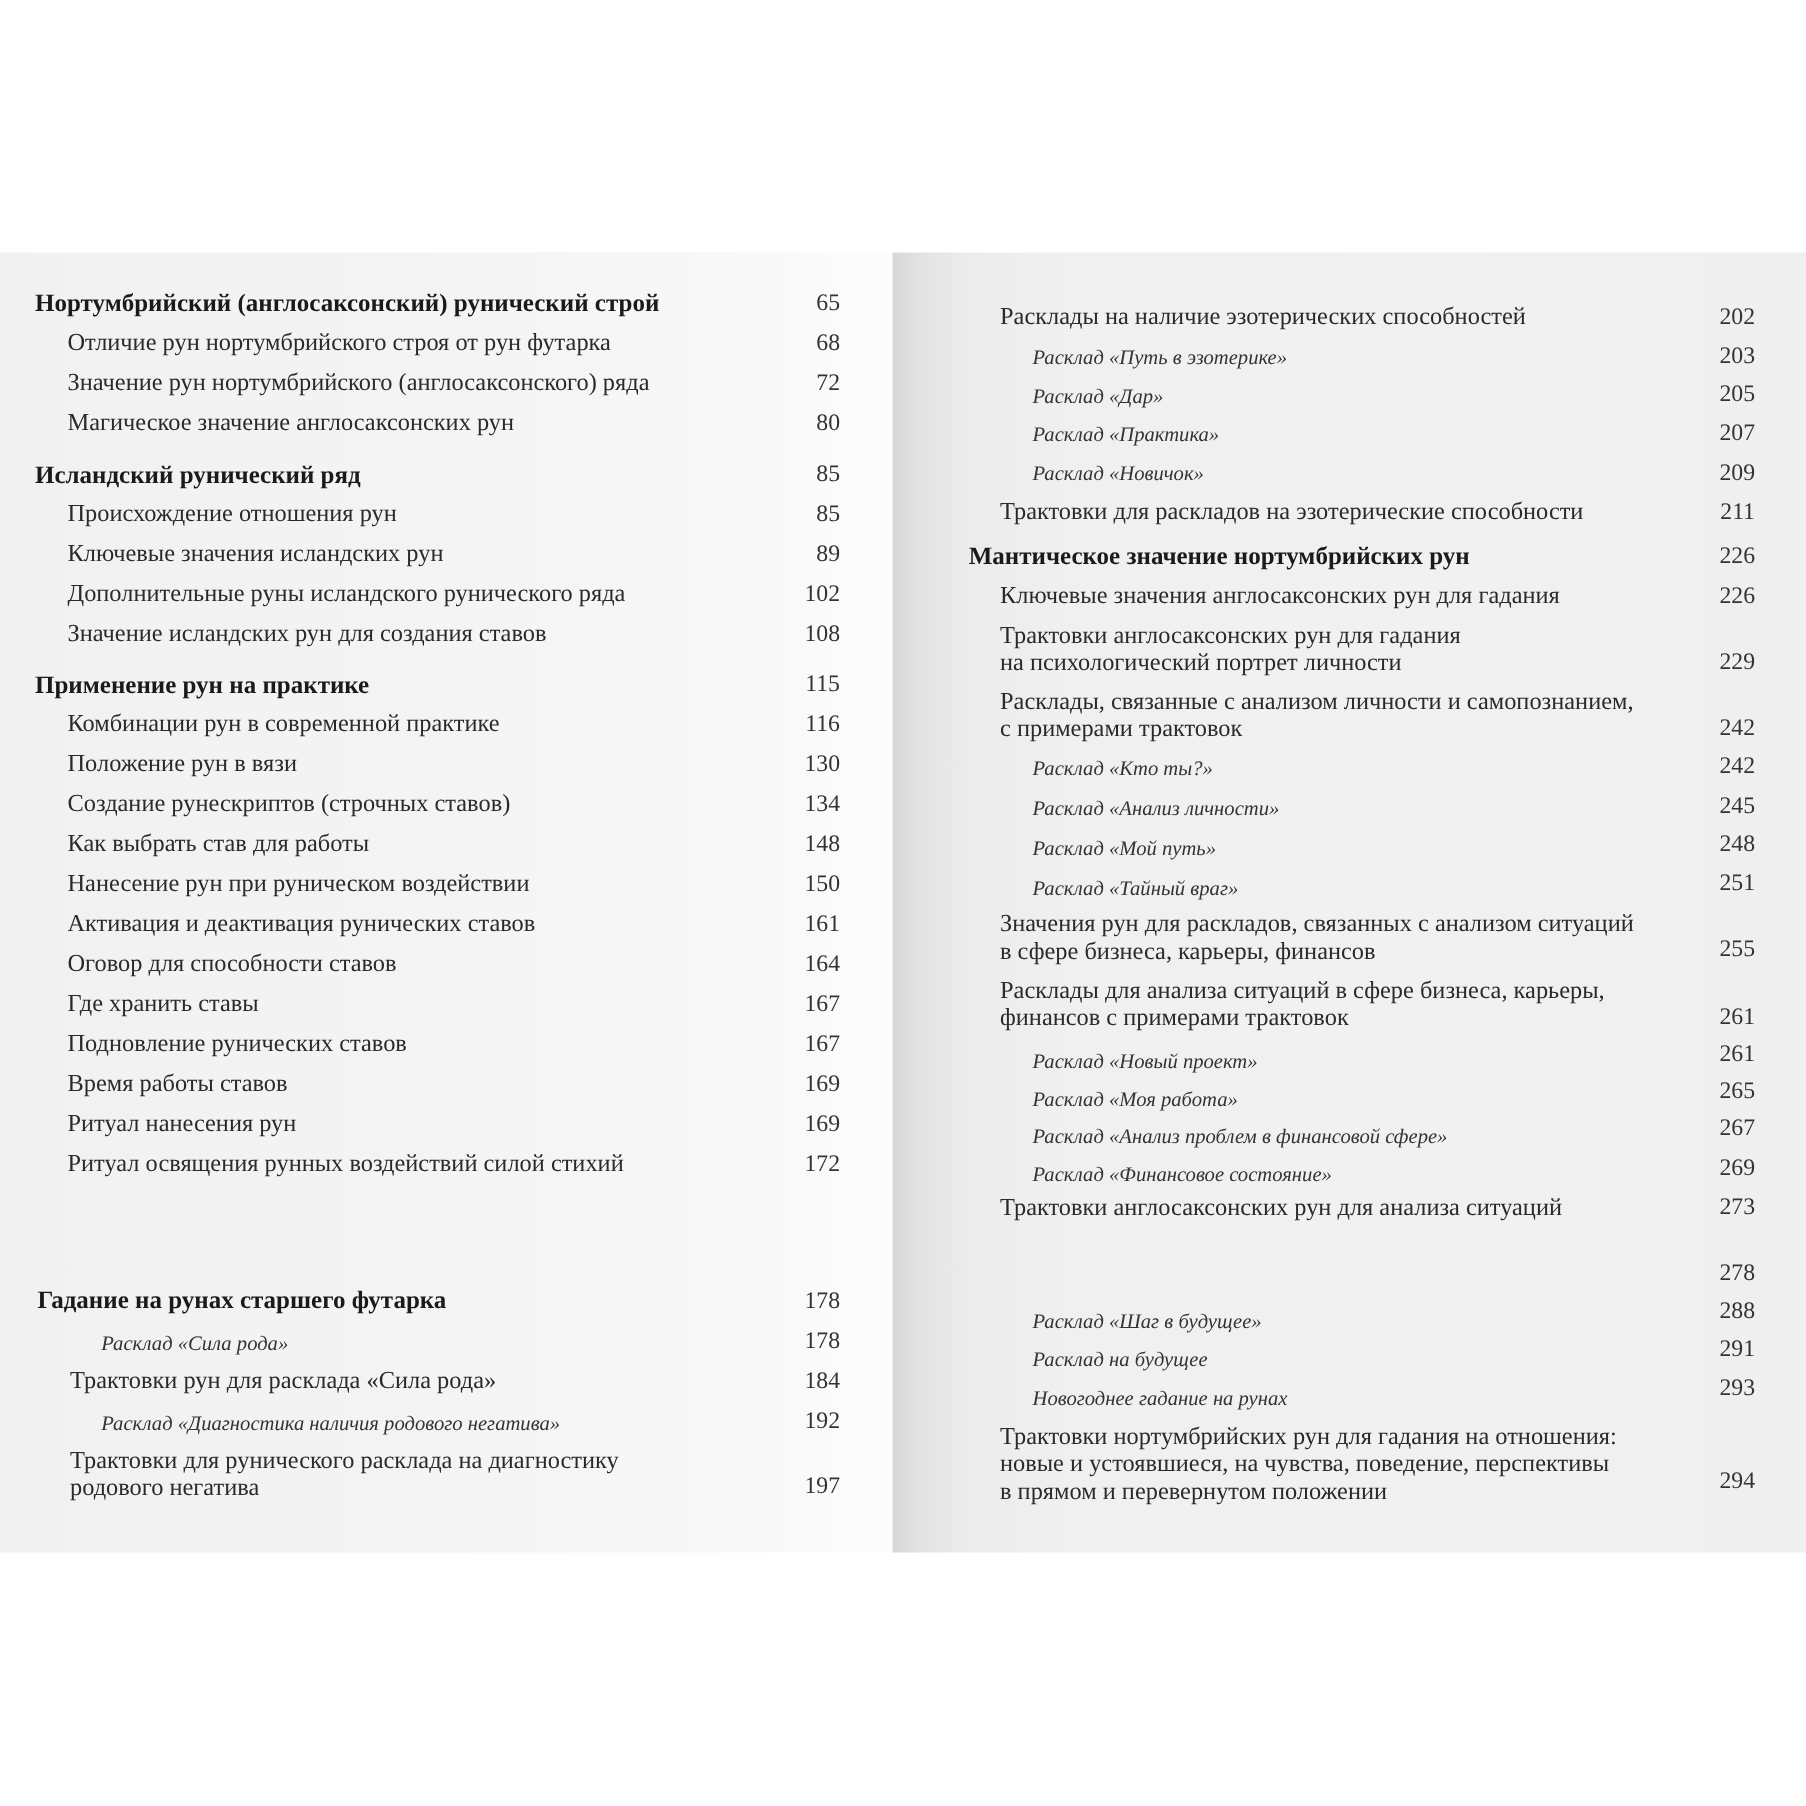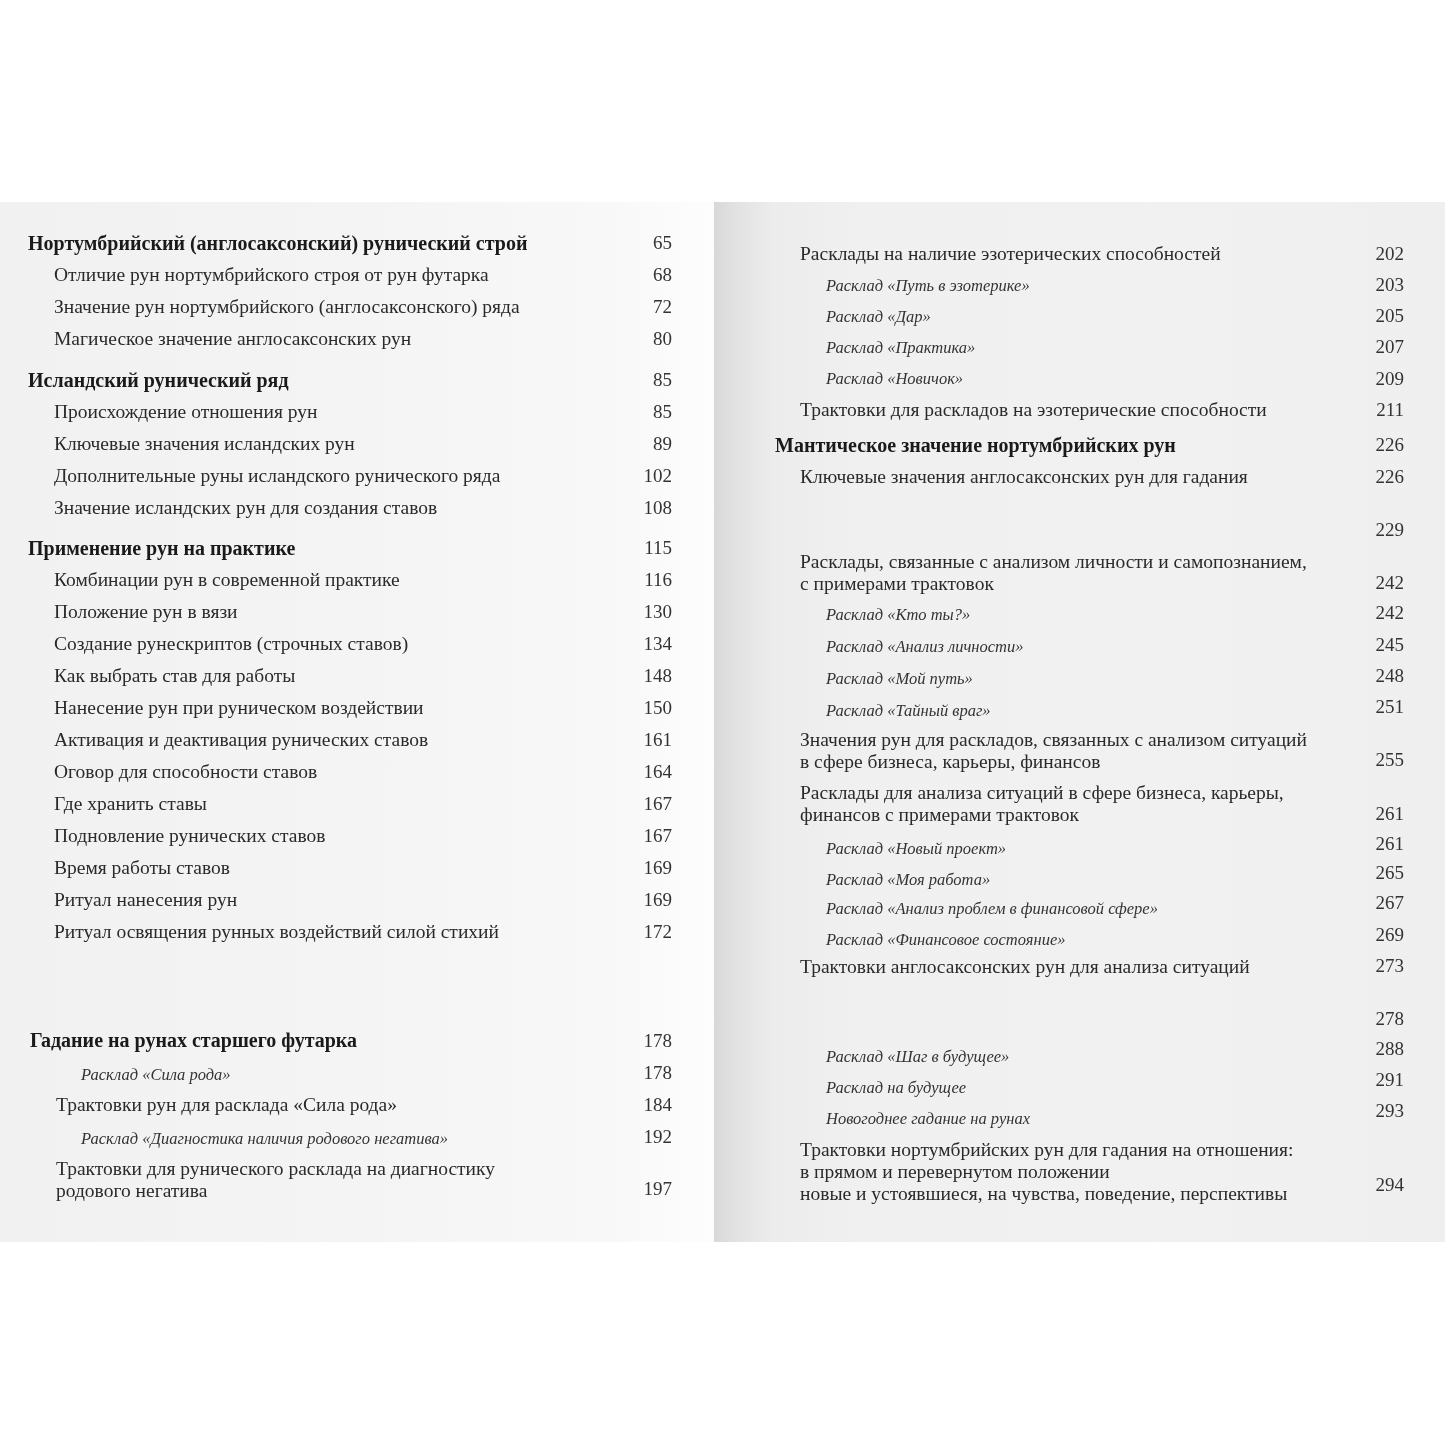--- a/index.html
+++ b/index.html
@@ -205,20 +205,24 @@
     <div class="entry lvl0" style="left:61px;top:232px">
         <span class="t">Мантическое значение нортумбрийских рун</span>
       </div>
     <div class="num" style="left:630px;top:232px">226</div>
 
     <div class="entry lvl1" style="left:86px;top:264px">
         <span class="t">Ключевые значения англосаксонских рун для гадания</span>
       </div>
     <div class="num" style="left:630px;top:264px">226</div>
 
+    <div class="entry lvl1" style="left:86px;top:296px">
+      <span class="t">Трактовки англосаксонских рун для гадания</span>
+      <span class="t">на психологический портрет личности</span>
+    </div>
     <div class="num" style="left:630px;top:317px">229</div>
 
     <div class="entry lvl1" style="left:86px;top:349px">
       <span class="t">Расклады, связанные с анализом личности и самопознанием,</span>
       <span class="t">с примерами трактовок</span>
     </div>
     <div class="num" style="left:630px;top:370px">242</div>
 
     <div class="entry lvl2" style="left:112px;top:402px">
         <span class="t">Расклад «Кто ты?»</span>
@@ -289,18 +293,18 @@
       </div>
     <div class="num" style="left:630px;top:867px">291</div>
 
     <div class="entry lvl2" style="left:112px;top:906px">
         <span class="t">Новогоднее гадание на рунах</span>
       </div>
     <div class="num" style="left:630px;top:898px">293</div>
 
     <div class="entry lvl1" style="left:86px;top:937px">
       <span class="t">Трактовки нортумбрийских рун для гадания на отношения:</span>
+      <span class="t">новые и устоявшиеся, на чувства, поведение, перспективы</span>
       <span class="t">в прямом и перевернутом положении</span>
-      <span class="t">новые и устоявшиеся, на чувства, поведение, перспективы</span>
     </div>
     <div class="num" style="left:630px;top:972px">294</div>
   </div>
 </div>
 
 </body></html>

